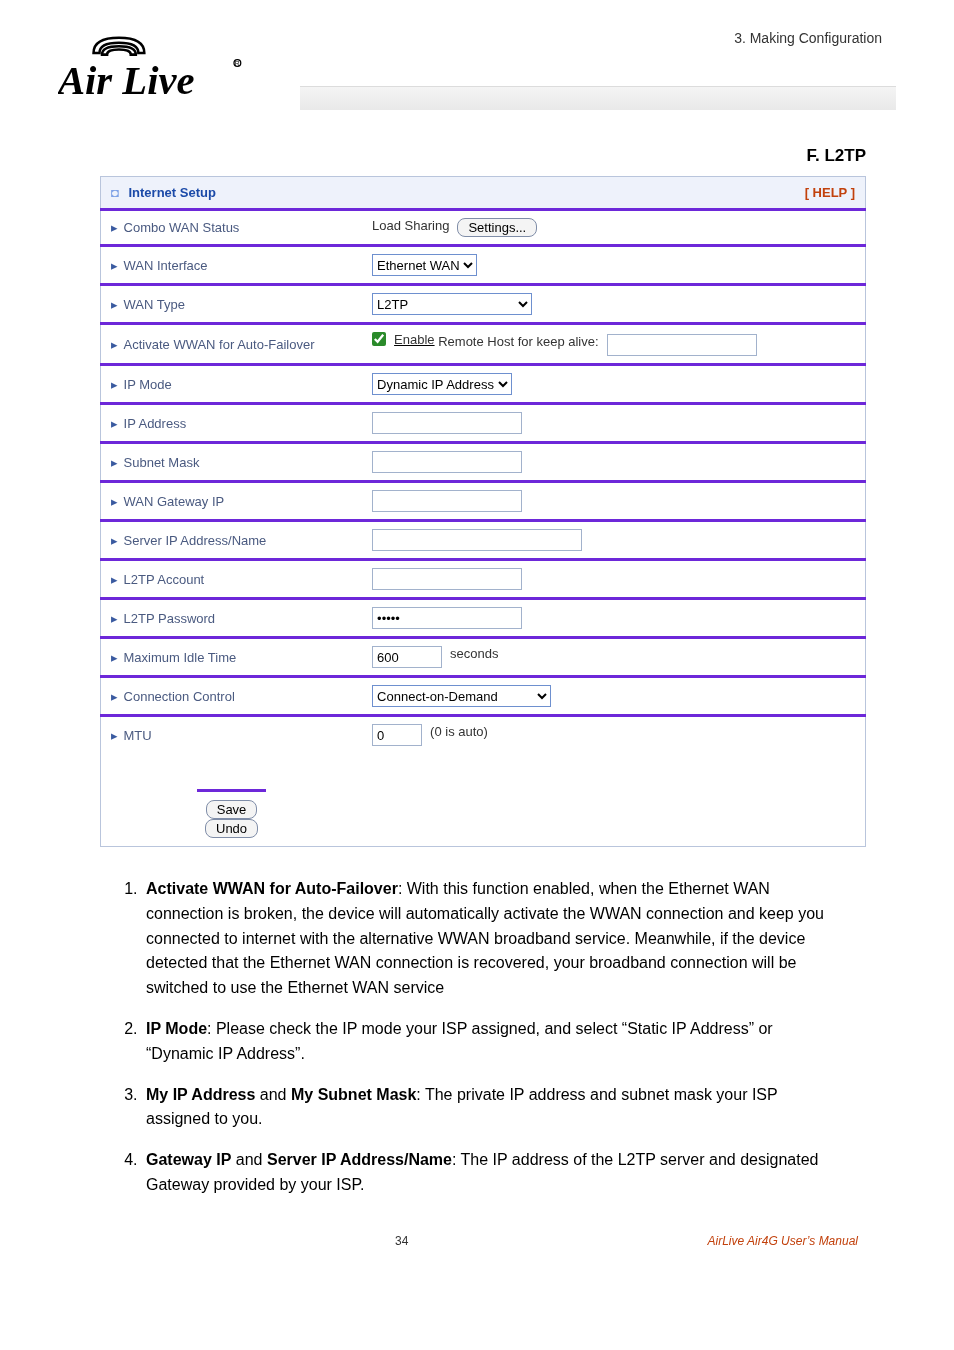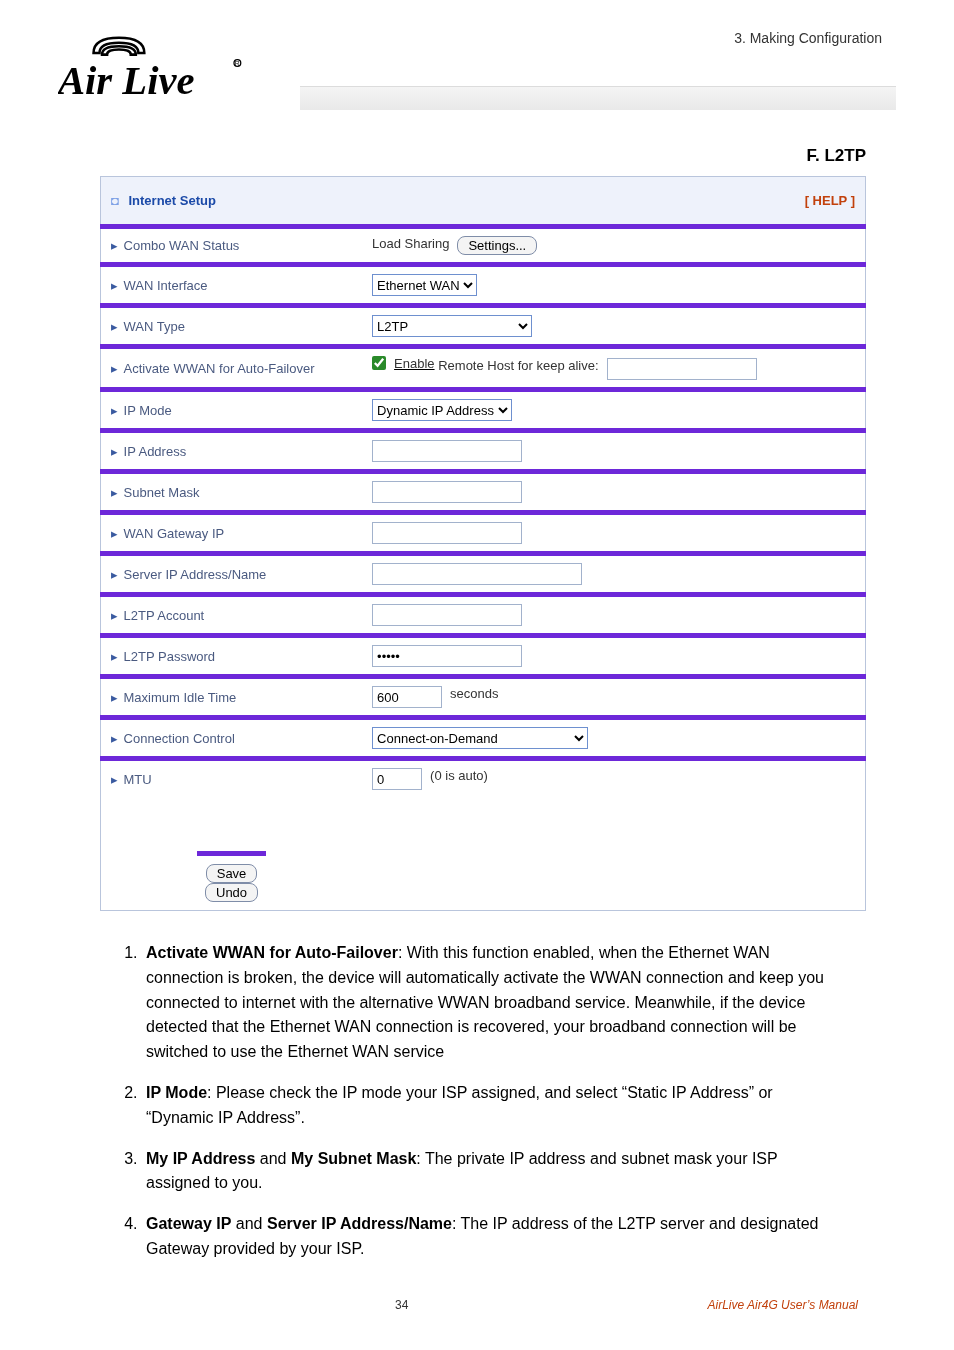--- a/index.html
+++ b/index.html
@@ -7,24 +7,24 @@
   .page { width: 954px; padding: 0 0 40px 0; }
   .header-row { position: relative; height: 112px; padding: 0 58px; }
   .section-label { position: absolute; top: 30px; right: 72px; font-size: 14px; color: #333; }
   .logo { position: absolute; left: 58px; top: 34px; width: 220px; }
   .header-underline { position: absolute; right: 58px; bottom: 2px; left: 300px; height: 24px;
     background: linear-gradient(to bottom, #f4f4f4, #e9e9e9);
     border-top: 1px solid #dcdcdc; }
   .body-area { padding: 20px 88px 0 100px; }
   .subhead { font-weight: bold; font-size: 17px; margin: 14px 0 10px 0; text-align: right; }
   table.form { width: 100%; border-collapse: collapse; border: 1px solid #b9c5dc; font-size: 13px; }
-  table.form th.title { text-align: left; padding: 16px 10px; background: #eef2fb; color: #1b4aa8; font-weight: bold;
+  table.form th.title { text-align: left; padding: 8px 10px; background: #eef2fb; color: #1b4aa8; font-weight: bold;
     border-bottom: 1px solid #b9c5dc; }
   table.form th.title .help { float: right; color: #c2410c; font-weight: bold; }
-  table.form td { border-top: 5px solid #6d28d9; padding: 7px 10px; vertical-align: middle; margin-top: 18px; }
+  table.form td { border-top: 3px solid #6d28d9; padding: 7px 10px; vertical-align: middle; }
   table.form td.label { width: 230px; color: #4a5a80; }
   table.form td.label .tri { color: #3a5aa0; margin-right: 6px; }
   table.form tr.footer td { text-align: center; padding: 8px; }
   input[type="text"], input[type="password"] { border: 1px solid #a2b2cc; height: 22px; padding: 1px 4px; font-size: 13px; }
   select { border: 1px solid #6e90cf; height: 22px; font-size: 13px; background: #fff; }
   button.smallbtn { background: #f4f4f4; border: 1px solid #7f8da8; border-radius: 8px; padding: 1px 10px; font-size: 13px; cursor: pointer; }
   .inline { display: inline-flex; align-items: flex-start; gap: 8px; flex-wrap: wrap; }
   .after-text { font-size: 13px; color: #333; }
   ol.instructions { margin: 30px 28px 0 42px; font-size: 16px; line-height: 1.55; }
   ol.instructions > li { margin-bottom: 16px; padding-left: 4px; }
@@ -148,21 +148,21 @@
         <td>
           <span class="inline">
             <input type="text" style="width: 70px;" value="600">
             <span class="after-text">seconds</span>
           </span>
         </td>
       </tr>
 
       <tr>
         <td class="label"><span class="tri">▸</span><span>Connection Control</span></td>
-        <td><select style="width:216px"><option>Connect-on-Demand</option></select></td>
+        <td><select style="width:179px"><option>Connect-on-Demand</option></select></td>
       </tr>
 
       <tr>
         <td class="label"><span class="tri">▸</span><span>MTU</span></td>
         <td>
           <span class="inline">
             <input type="text" style="width: 50px;" value="0">
             <span class="after-text">(0 is auto)</span>
           </span>
         </td>

